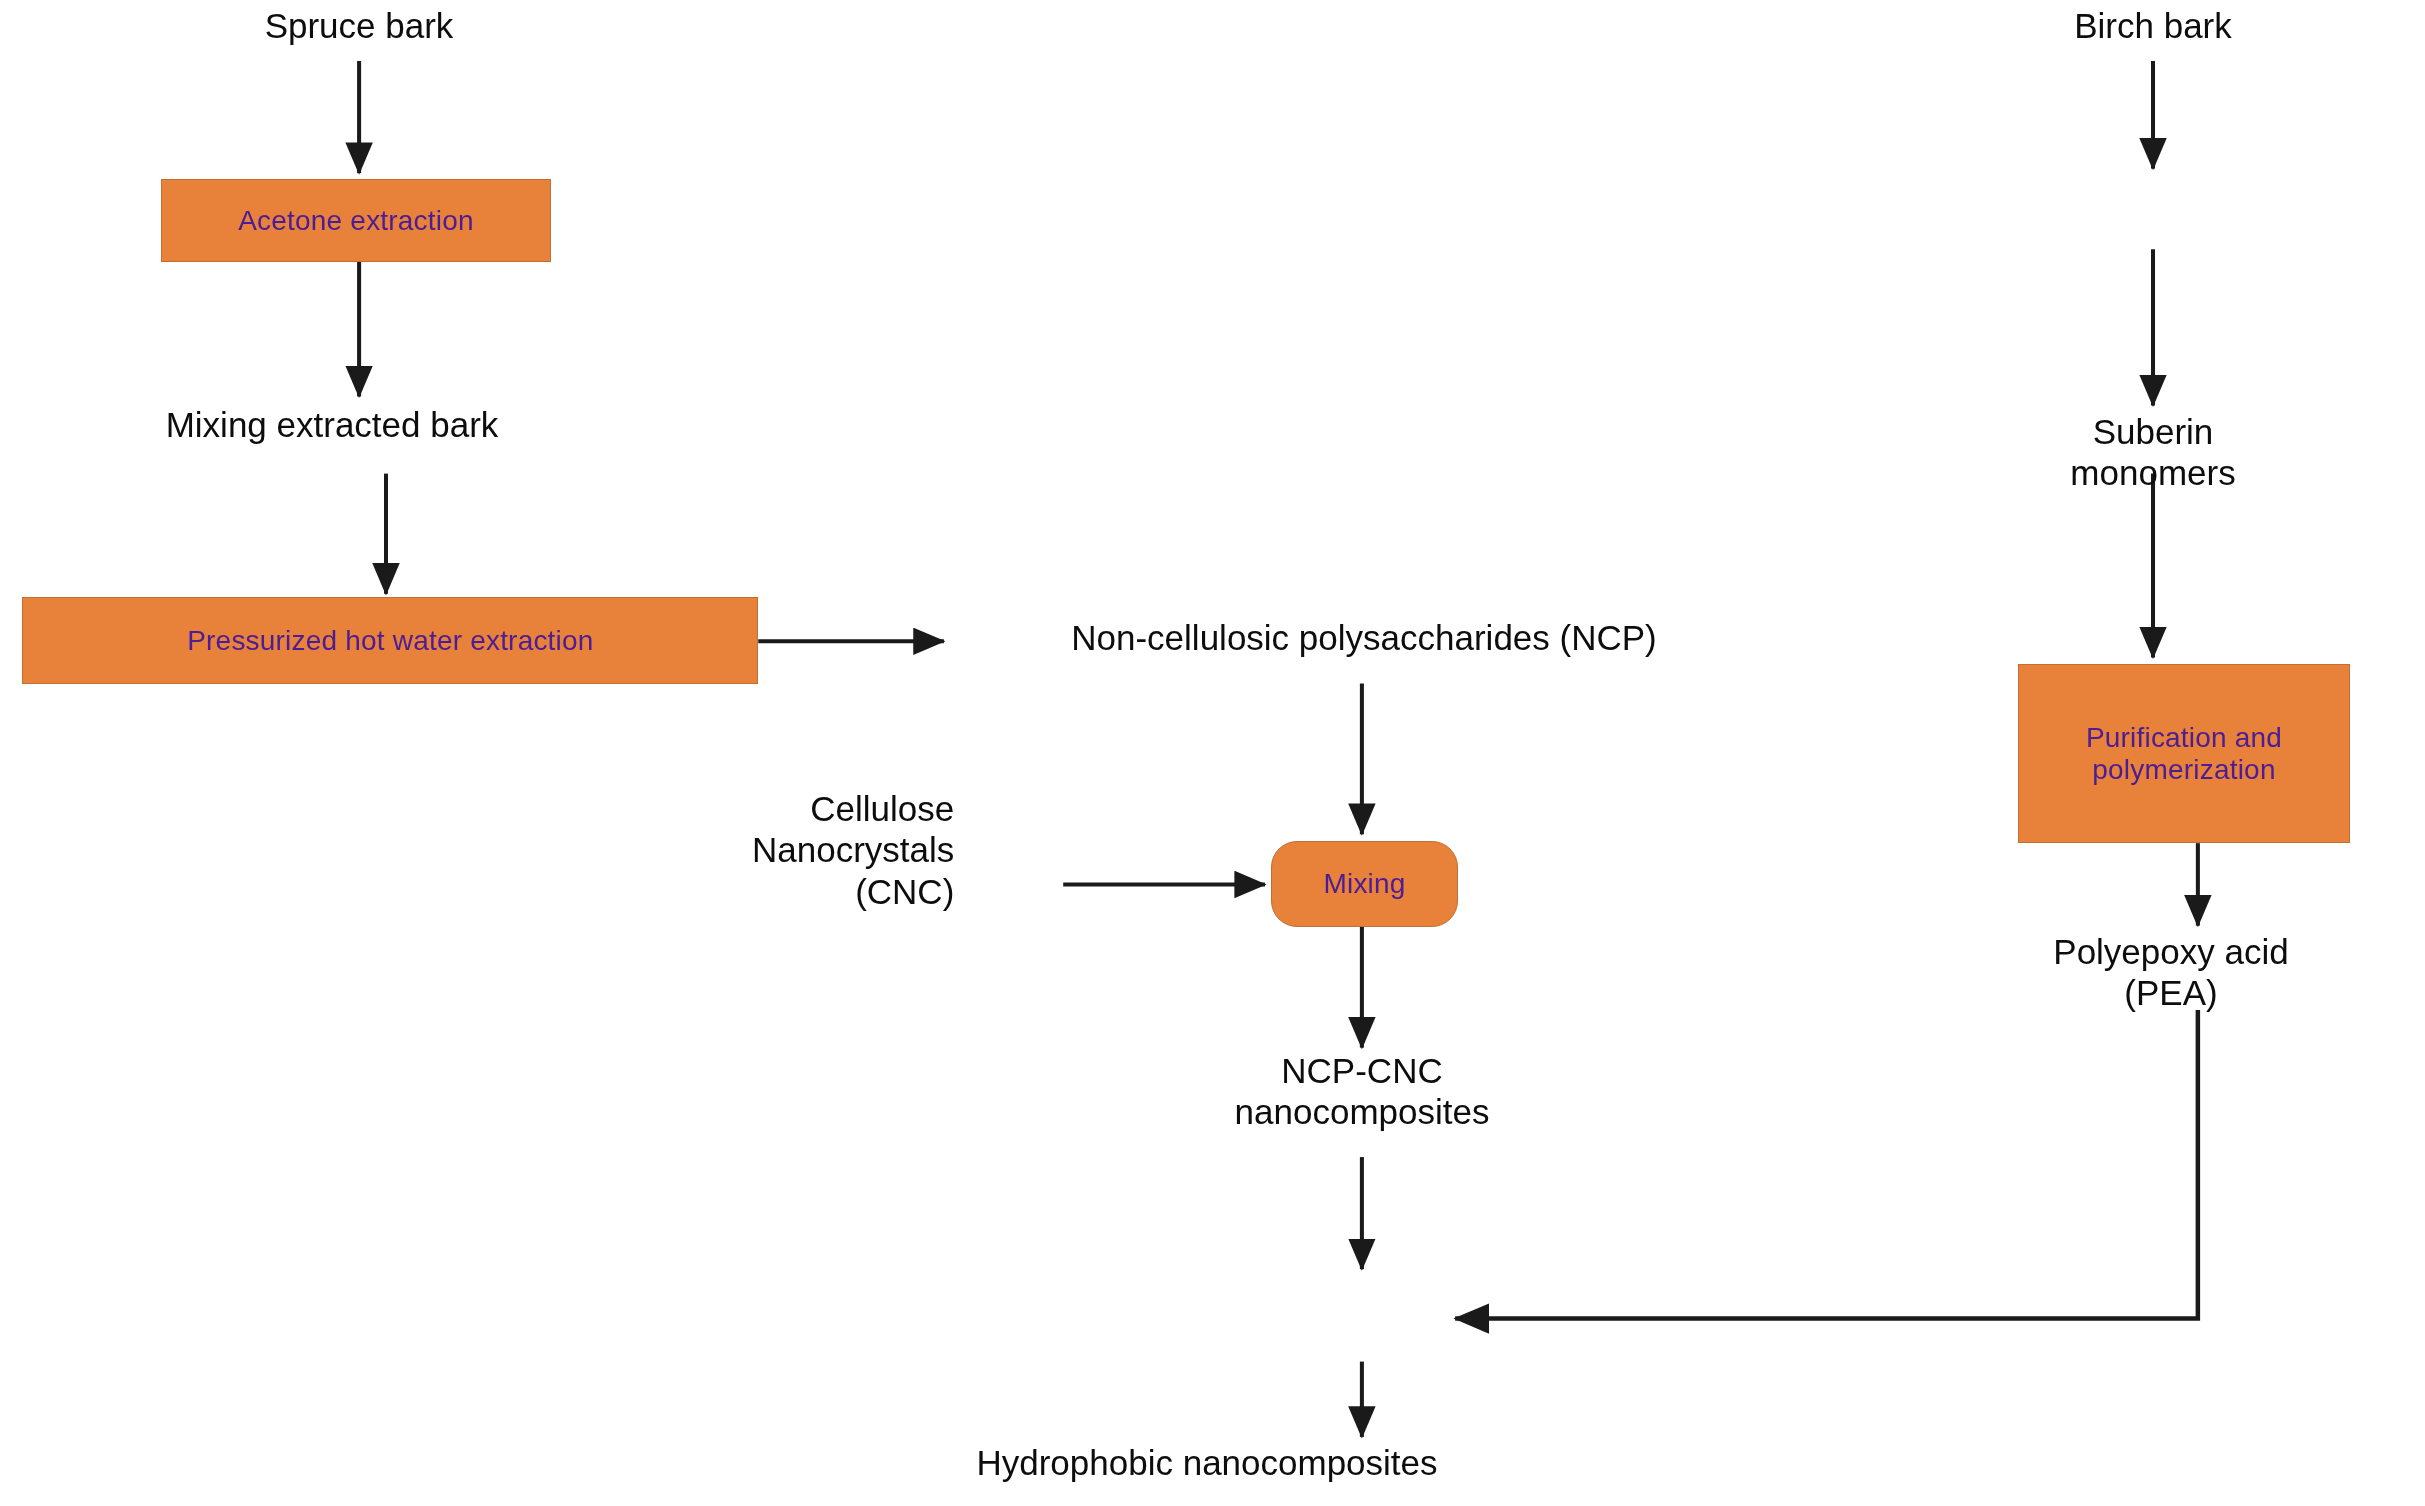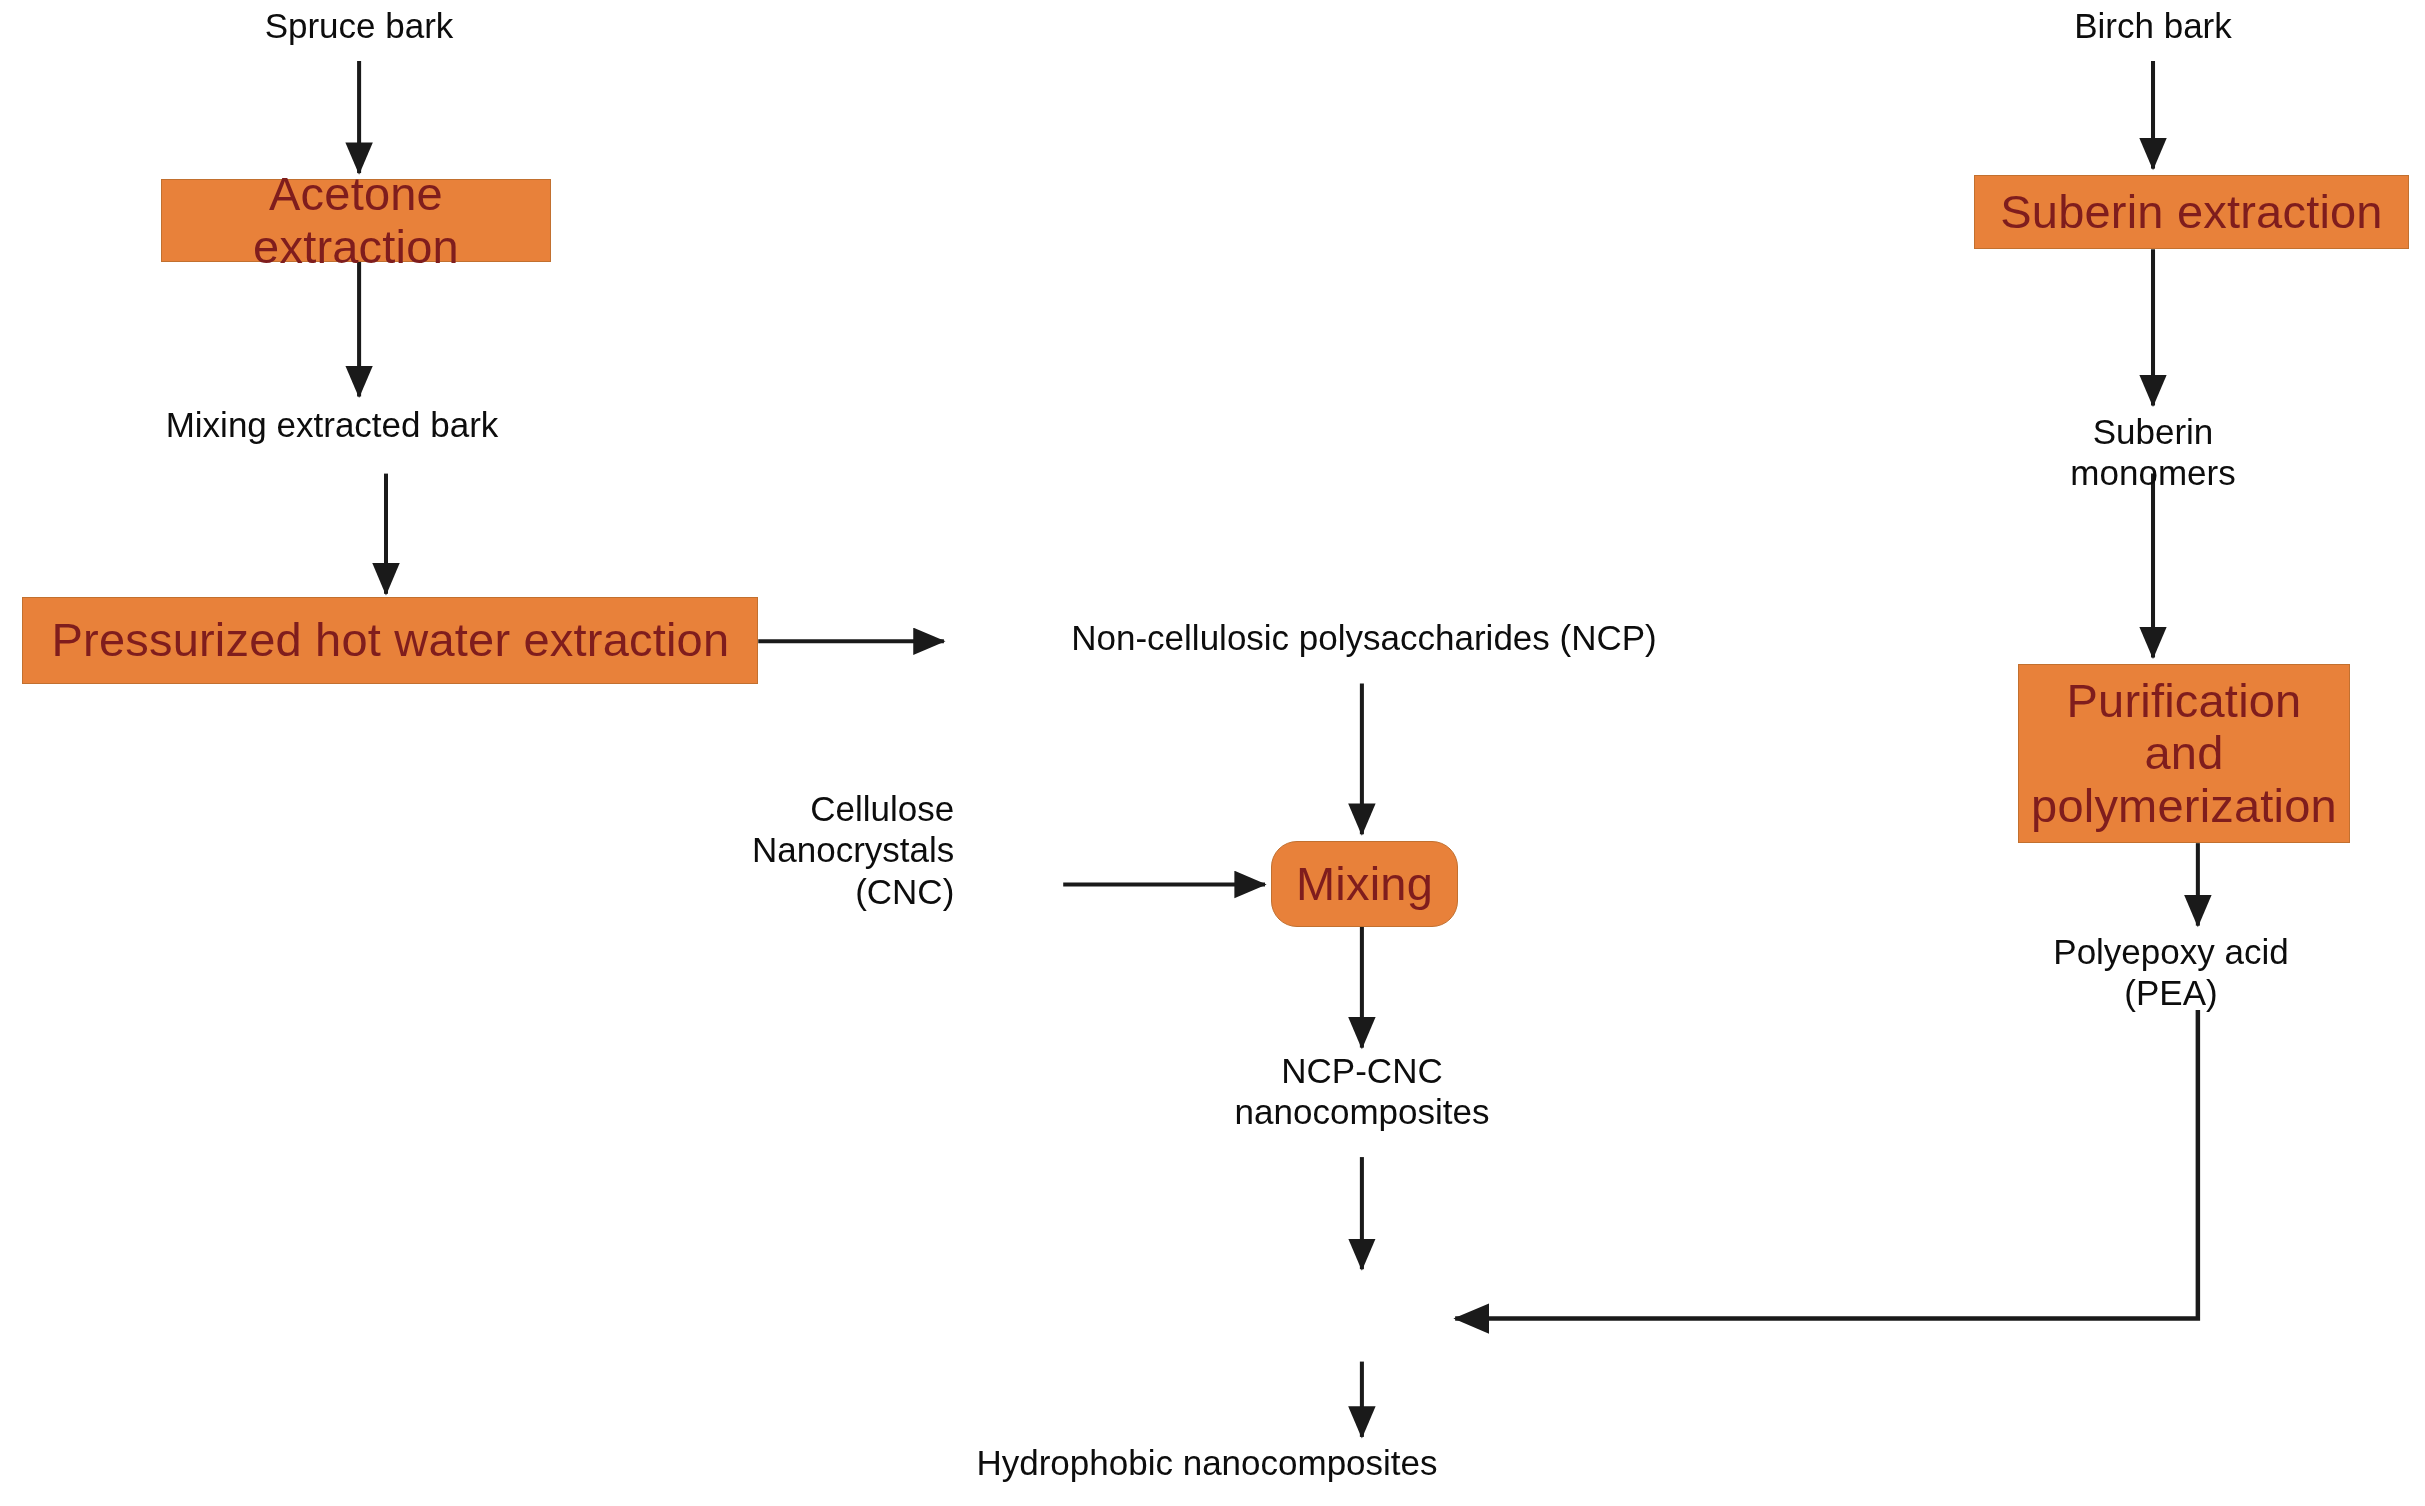--- a/index.html
+++ b/index.html
@@ -26,26 +26,26 @@
     top: 0;
     width: 2426px;
     height: 1506px;
     pointer-events: none;
   }
   .node-box {
     position: absolute;
     box-sizing: border-box;
     background: #E8813A;
     border: 1.8px solid #C2702F;
-    color: #7f1d1d;
+    color: #4c1d95;
     display: flex;
     align-items: center;
     justify-content: center;
     text-align: center;
-    font-size: 47px;
+    font-size: 28px;
     line-height: 1.12;
     letter-spacing: 0.2px;
     white-space: pre-line;
     padding: 1.8px 9px;
   }
   .node-label {
     position: absolute;
     color: #0d0d0d;
     font-size: 35px;
     line-height: 1.18;
@@ -134,21 +134,20 @@
   <div class="node-box" style="left:1271px; top:841px; width:187px; height:86px;border-radius:26px;">Mixing</div>
 
   <div class="node-label center" style="left:1362px; top:1050px;">NCP-CNC
 nanocomposites</div>
 
 
   <div class="node-label center" style="left:1207px; top:1442px;">Hydrophobic nanocomposites</div>
 
   <div class="node-label center" style="left:2153px; top:5.4px;">Birch bark</div>
 
-  <div class="node-box" style="left:1974px; top:175px; width:435px; height:74px;">Suberin extraction</div>
 
   <div class="node-label center" style="left:2153px; top:411px;">Suberin monomers</div>
 
   <div class="node-box" style="left:2005px; top:664px; width:332px; height:179px;margin-left:13px;">Purification and
 polymerization</div>
 
   <div class="node-label center" style="left:2171px; top:931px;">Polyepoxy acid (PEA)</div>
 
 </div>
 

